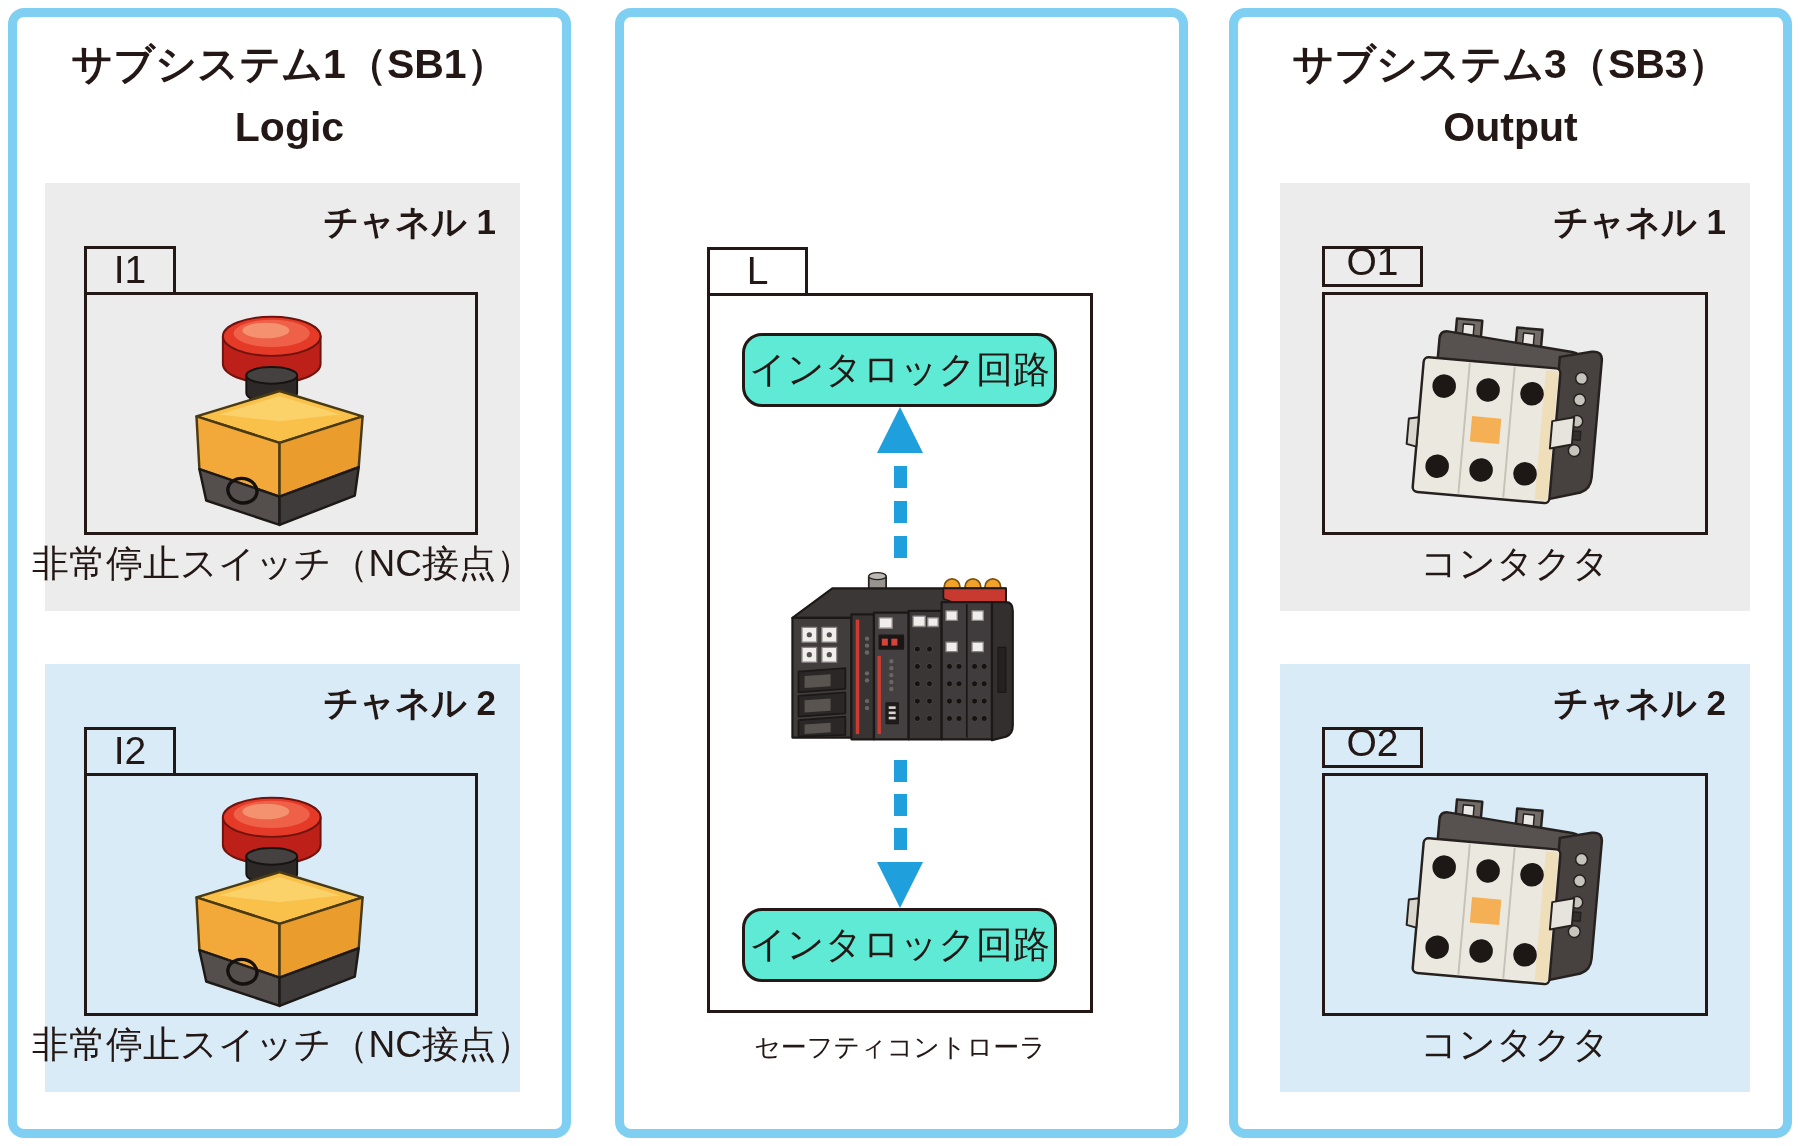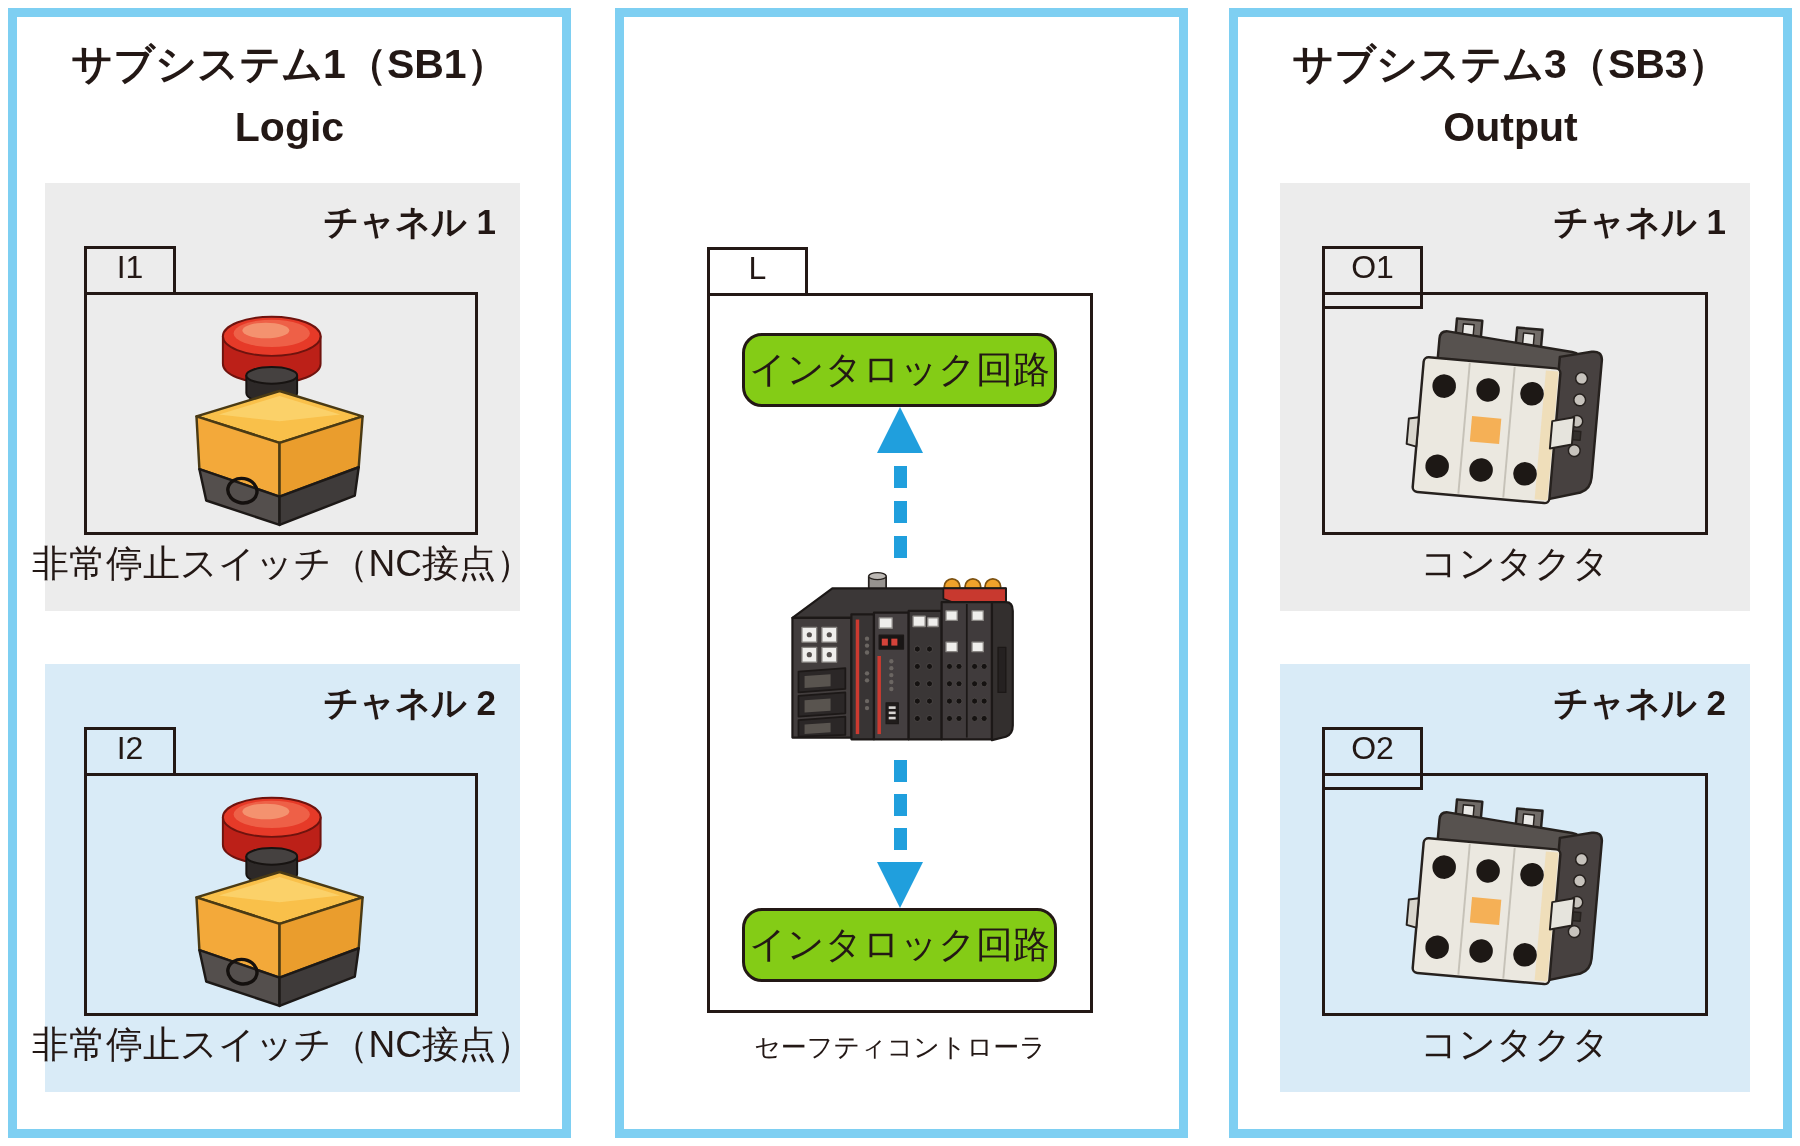--- a/index.html
+++ b/index.html
@@ -10,57 +10,57 @@
     --arrow:#209fdd;
   }
   html,body{margin:0;padding:0;}
   body{
     width:1800px;height:1146px;background:#ffffff;position:relative;
     font-family:"Liberation Sans","DejaVu Sans",sans-serif;color:var(--ink);
     overflow:hidden;
   }
   .panel{
     position:absolute;top:8px;height:1130px;background:#fff;
-    border:9px solid var(--panel-border);border-radius:0;box-sizing:border-box;
+    border:9px solid var(--panel-border);border-radius:16px;box-sizing:border-box;
   }
   #p1{left:8px;width:563px}
   #p2{left:615px;width:573px}
   #p3{left:1229px;width:563px}
 
   .title{position:absolute;top:16px;left:0;right:0;text-align:center;
     font-weight:bold;font-size:41px;line-height:63px;}
 
   
   .chbox{position:absolute;height:428px;}
   #p1 .chbox{left:28px;width:475px}
   #p3 .chbox{left:42px;width:470px}
   .ch1{top:166px;background:var(--gray-box)}
   .ch2{top:647px;background:var(--blue-box)}
   .chlabel{position:absolute;top:16px;right:24px;font-size:35px;font-weight:bold;white-space:nowrap}
 
   .tab{position:absolute;border:3px solid var(--ink);box-sizing:border-box;
-    display:flex;align-items:flex-start;justify-content:center;font-size:32px;}
+    display:flex;align-items:flex-end;justify-content:center;font-size:39px;}
   #p1 .chbox .tab{left:39px;top:63px;width:92px;height:49px}
-  #p3 .chbox .tab{left:42px;top:63px;width:101px;height:63px}
+  #p3 .chbox .tab{left:42px;top:63px;width:101px;height:41px}
 
   .fbody{position:absolute;top:109px;height:243px;border:3px solid var(--ink);box-sizing:border-box;
     display:flex;align-items:center;justify-content:center;}
   #p1 .chbox .fbody{left:39px;width:394px}
   #p3 .chbox .fbody{left:42px;width:386px}
 
   .caption{position:absolute;top:356px;left:50%;transform:translateX(-50%);
     white-space:nowrap;font-size:37px;}
 
   
   #p2 .tab{left:83px;top:230px;width:101px;height:49px}
   .logicframe{position:absolute;left:83px;top:276px;width:386px;height:720px;
     border:3px solid var(--ink);box-sizing:border-box;}
   .interlock{position:absolute;left:32px;width:315px;height:74px;border:3px solid var(--ink);
     border-radius:20px;box-sizing:border-box;display:flex;align-items:center;justify-content:center;
-    font-size:37px;white-space:nowrap;background:#84cc16;z-index:3;}
+    font-size:37px;white-space:nowrap;background:#5eead4;z-index:3;}
   #ilk-top{top:37px}
   #ilk-bottom{top:612px}
   .controller-wrap{position:absolute;left:72px;top:262px;width:236px;height:196px;z-index:2;}
   .arrowcol{position:absolute;left:167px;width:46px;display:flex;flex-direction:column;
     align-items:center;z-index:1;}
   #arrow-up{top:111px;gap:13px}
   #arrow-down{top:464px;gap:12px}
   .dash{width:13px;height:22px;background:var(--arrow)}
   .tri-up{width:0;height:0;border-left:23px solid transparent;border-right:23px solid transparent;
     border-bottom:46px solid var(--arrow)}

